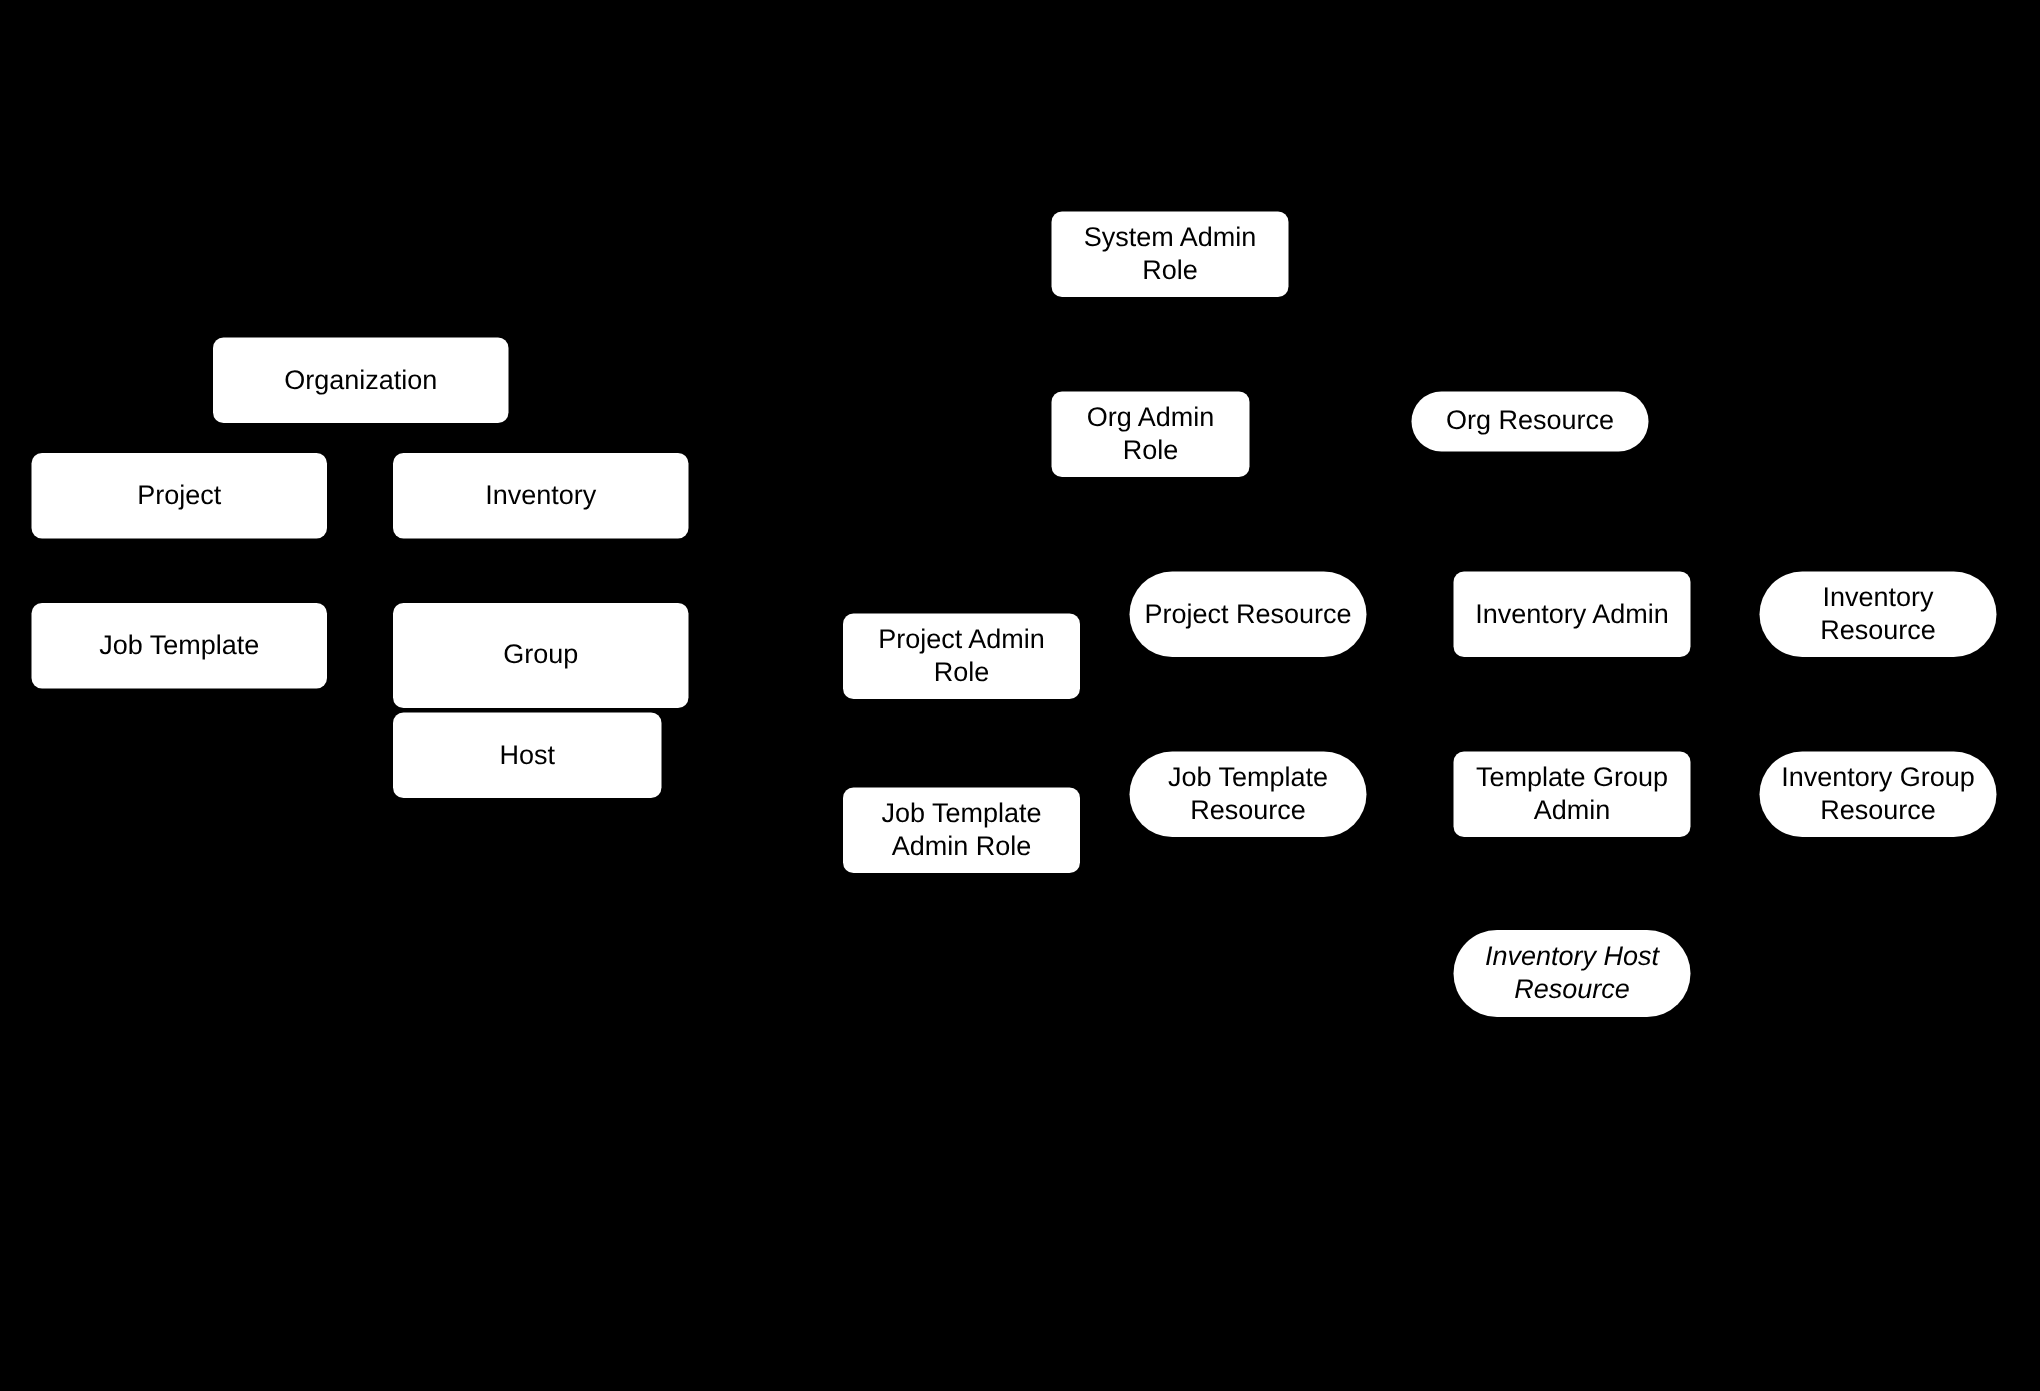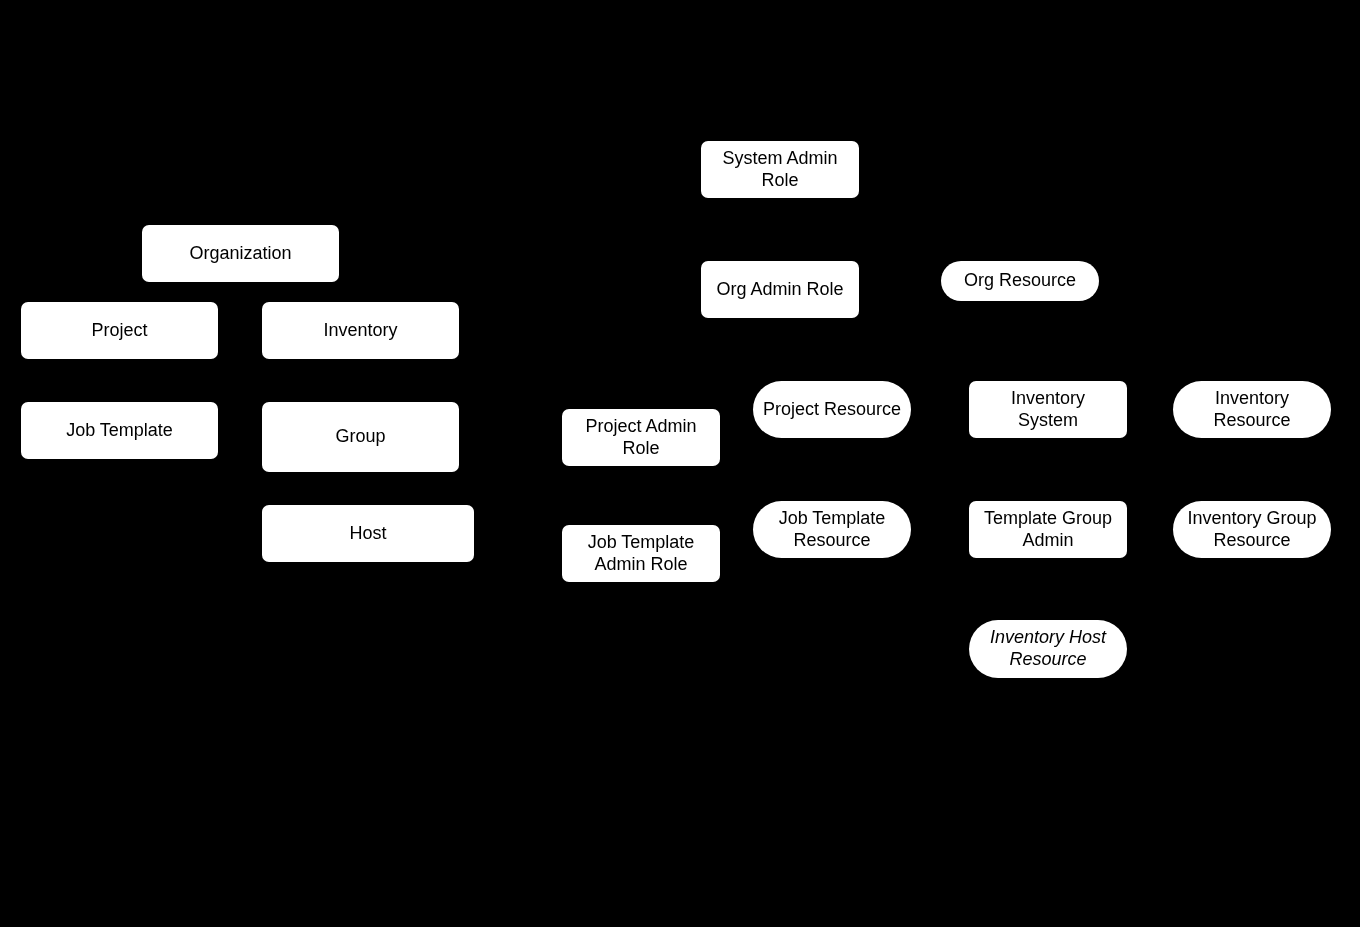--- a/index.html
+++ b/index.html
@@ -58,46 +58,46 @@
   </div>
 
   <div class="node rect" style="left: 21px; top: 402px; width: 197px; height: 57px;">
     <span class="node-label">Job Template</span>
   </div>
 
   <div class="node rect" style="left: 262px; top: 402px; width: 197px; height: 70px;">
     <span class="node-label">Group</span>
   </div>
 
-  <div class="node rect" style="left: 262px; top: 505px; width: 212px; height: 57px;">
+  <div class="node rect" style="left: 262px; top: 475px; width: 179px; height: 57px;">
     <span class="node-label">Host</span>
   </div>
 
   <div class="node rect" style="left: 701px; top: 141px; width: 158px; height: 57px;">
     <span class="node-label">System Admin Role</span>
   </div>
 
-  <div class="node rect" style="left: 701px; top: 261px; width: 158px; height: 57px;">
+  <div class="node rect" style="left: 701px; top: 261px; width: 132px; height: 57px;">
     <span class="node-label">Org Admin Role</span>
   </div>
 
   <div class="node pill" style="left: 941px; top: 261px; width: 158px; height: 40px;">
     <span class="node-label">Org Resource</span>
   </div>
 
   <div class="node rect" style="left: 562px; top: 381px; width: 158px; height: 57px; margin-top: 28px;">
     <span class="node-label">Project Admin Role</span>
   </div>
 
   <div class="node pill" style="left: 753px; top: 381px; width: 158px; height: 57px;">
     <span class="node-label">Project Resource</span>
   </div>
 
   <div class="node rect" style="left: 969px; top: 381px; width: 158px; height: 57px;">
-    <span class="node-label">Inventory System</span>
+    <span class="node-label">Inventory Admin</span>
   </div>
 
   <div class="node pill" style="left: 1173px; top: 381px; width: 158px; height: 57px;">
     <span class="node-label">Inventory Resource</span>
   </div>
 
   <div class="node rect" style="left: 562px; top: 501px; width: 158px; height: 57px; margin-top: 24px;">
     <span class="node-label">Job Template Admin Role</span>
   </div>
 

